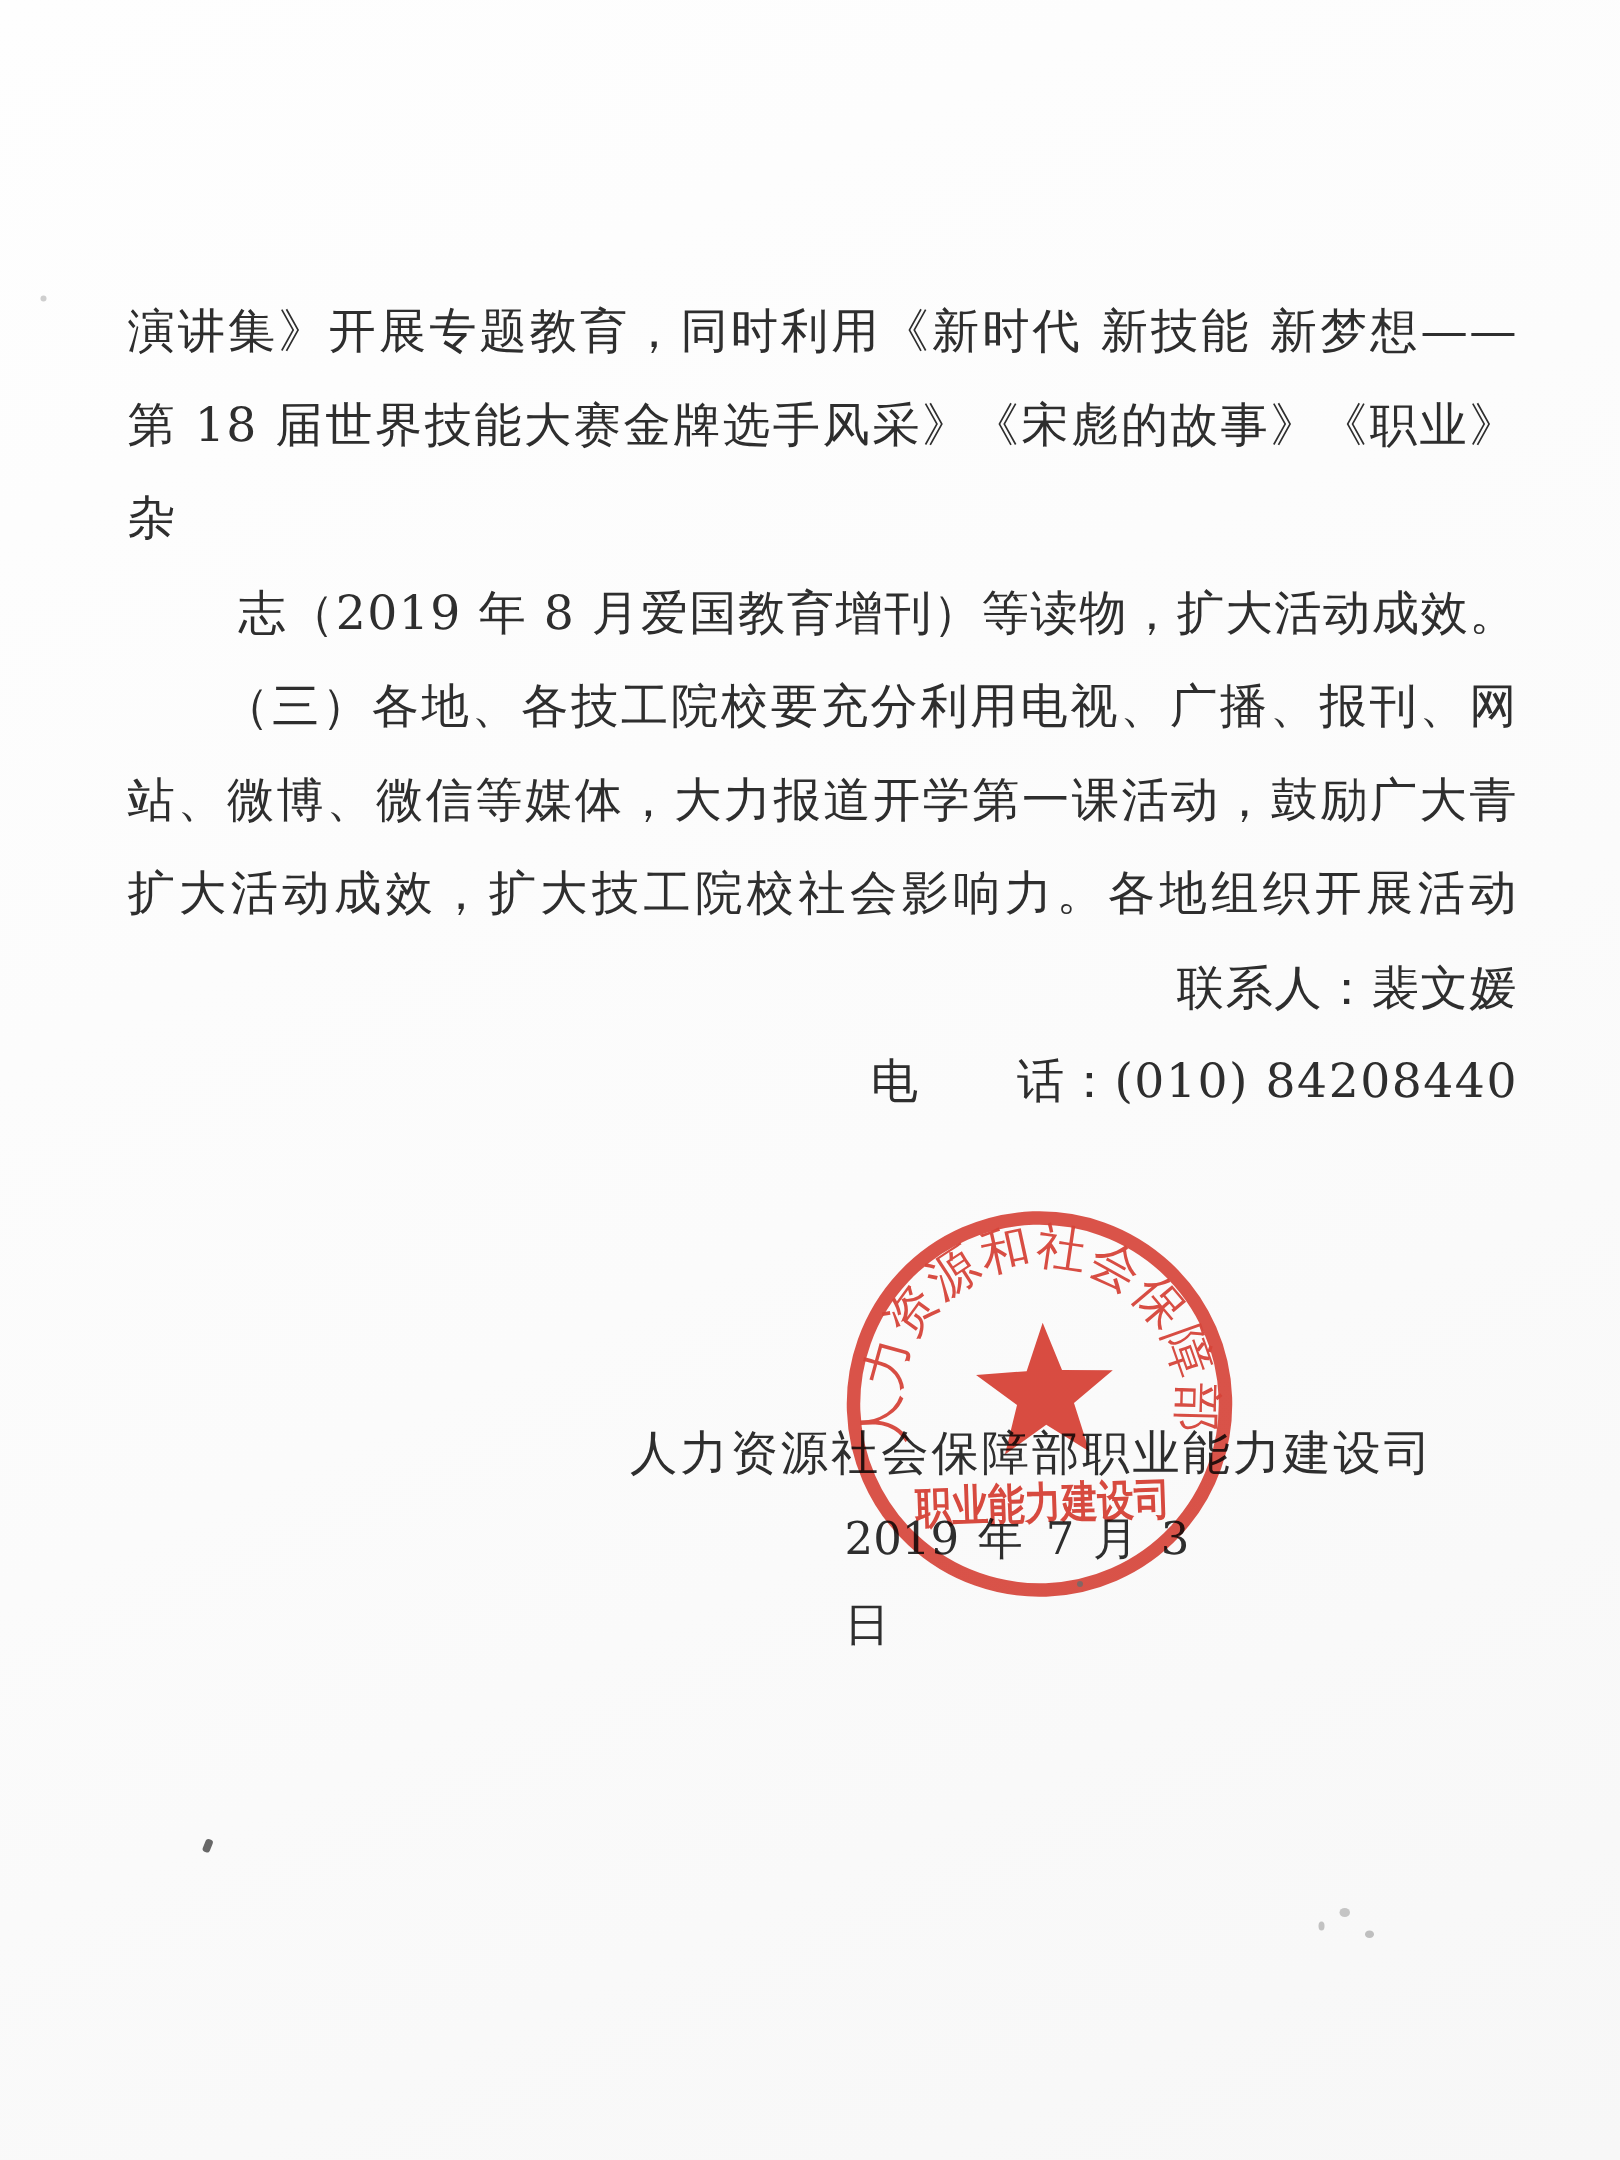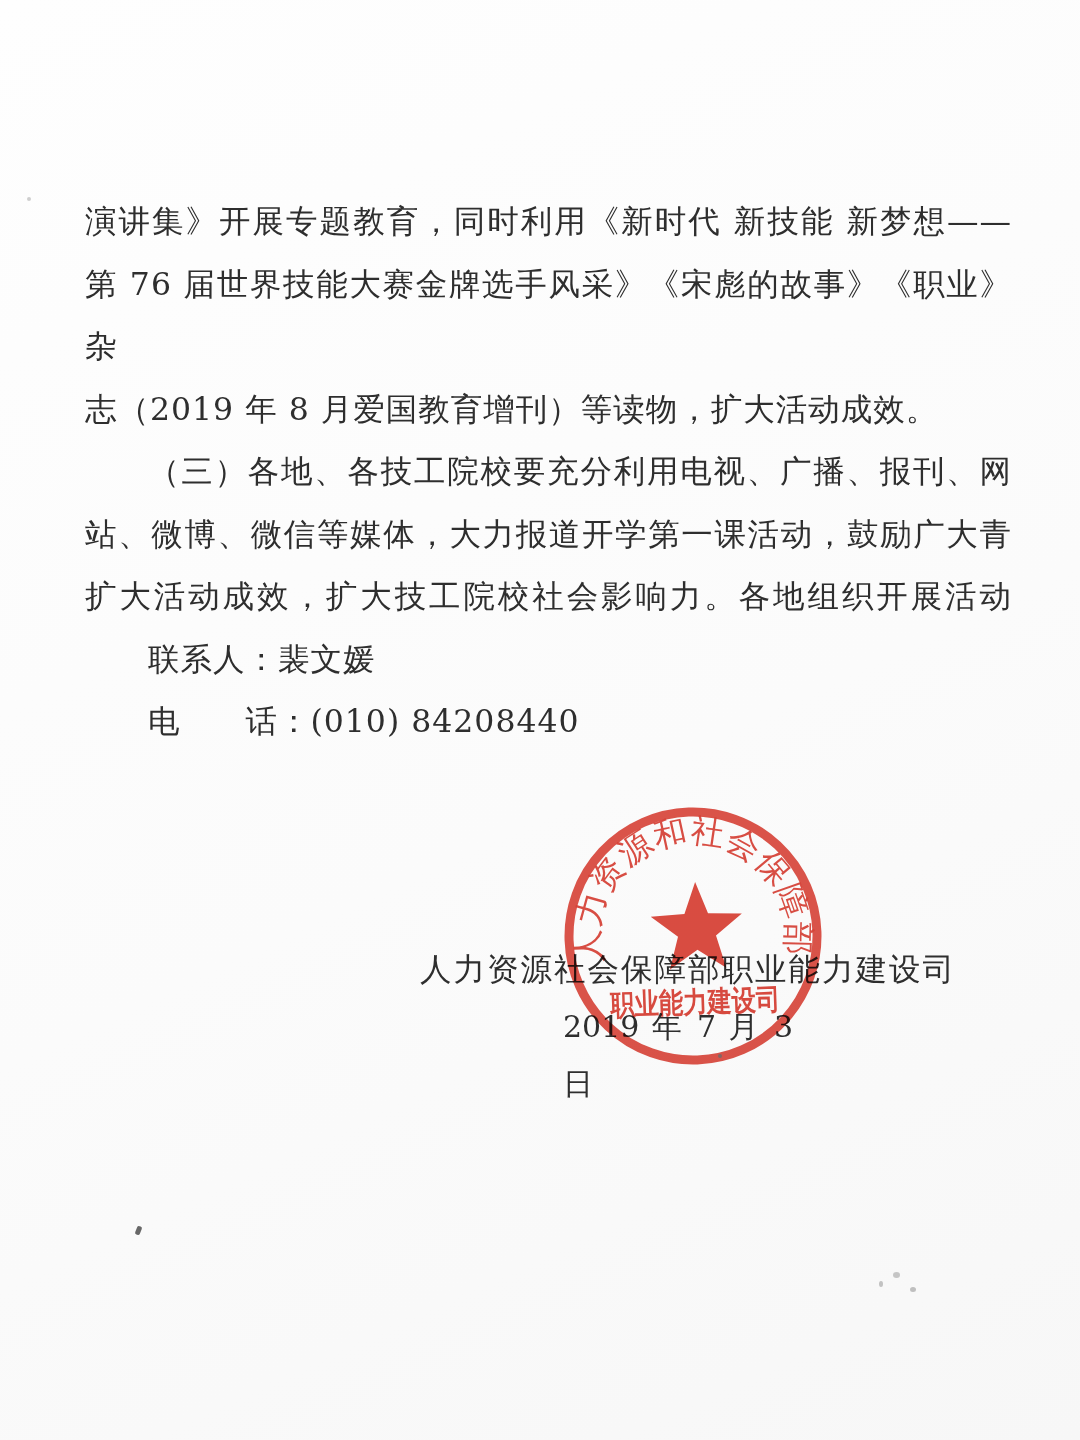--- a/index.html
+++ b/index.html
@@ -15,21 +15,21 @@
   
   .doc-text {
     position: absolute;
     left: 85px;
     top: 190px;
     width: 927px;
     font-size: 31.5px;
     line-height: 62.5px;
     letter-spacing: 1px;
   }
-  .line { min-height: 62.5px; }
+  .line { min-height: 62.5px; text-align: right; }
   .line.j { text-align: justify; text-align-last: justify; }
   .line.ind { text-indent: 2em; }
   
   .sig-org {
     position: absolute;
     left: 420px;
     top: 951px;
     width: 534px;
     font-size: 31.5px;
     line-height: 42px;
@@ -71,21 +71,21 @@
   .speck.s5 { left: 910px; top: 1287px; width: 6px; height: 5px; background: #8f8f8f; opacity: .55; }
   .speck.s6 { left: 718px; top: 1054px; width: 4px; height: 4px; background: #6b6b6b; opacity: .8; }
 </style>
 </head>
 <body>
 
 <div class="page">
 
   <div class="doc-text">
     <div class="line j">演讲集》开展专题教育，同时利用《新时代 新技能 新梦想——</div>
-    <div class="line j">第 76 届世界技能大赛金牌选手风采》《宋彪的故事》《职业》杂</div>
+    <div class="line j">第 18 届世界技能大赛金牌选手风采》《宋彪的故事》《职业》杂</div>
     <div class="line">志（2019 年 8 月爱国教育增刊）等读物，扩大活动成效。</div>
     <div class="line j ind">（三）各地、各技工院校要充分利用电视、广播、报刊、网</div>
     <div class="line j">站、微博、微信等媒体，大力报道开学第一课活动，鼓励广大青</div>
     <div class="line j">扩大活动成效，扩大技工院校社会影响力。各地组织开展活动</div>
     <div class="line ind">联系人：裴文媛</div>
     <div class="line ind">电　　话：(010) 84208440</div>
   </div>
 
   <div class="sig-org">人力资源社会保障部职业能力建设司</div>
   <div class="sig-date">2019 年 7 月 3 日</div>

